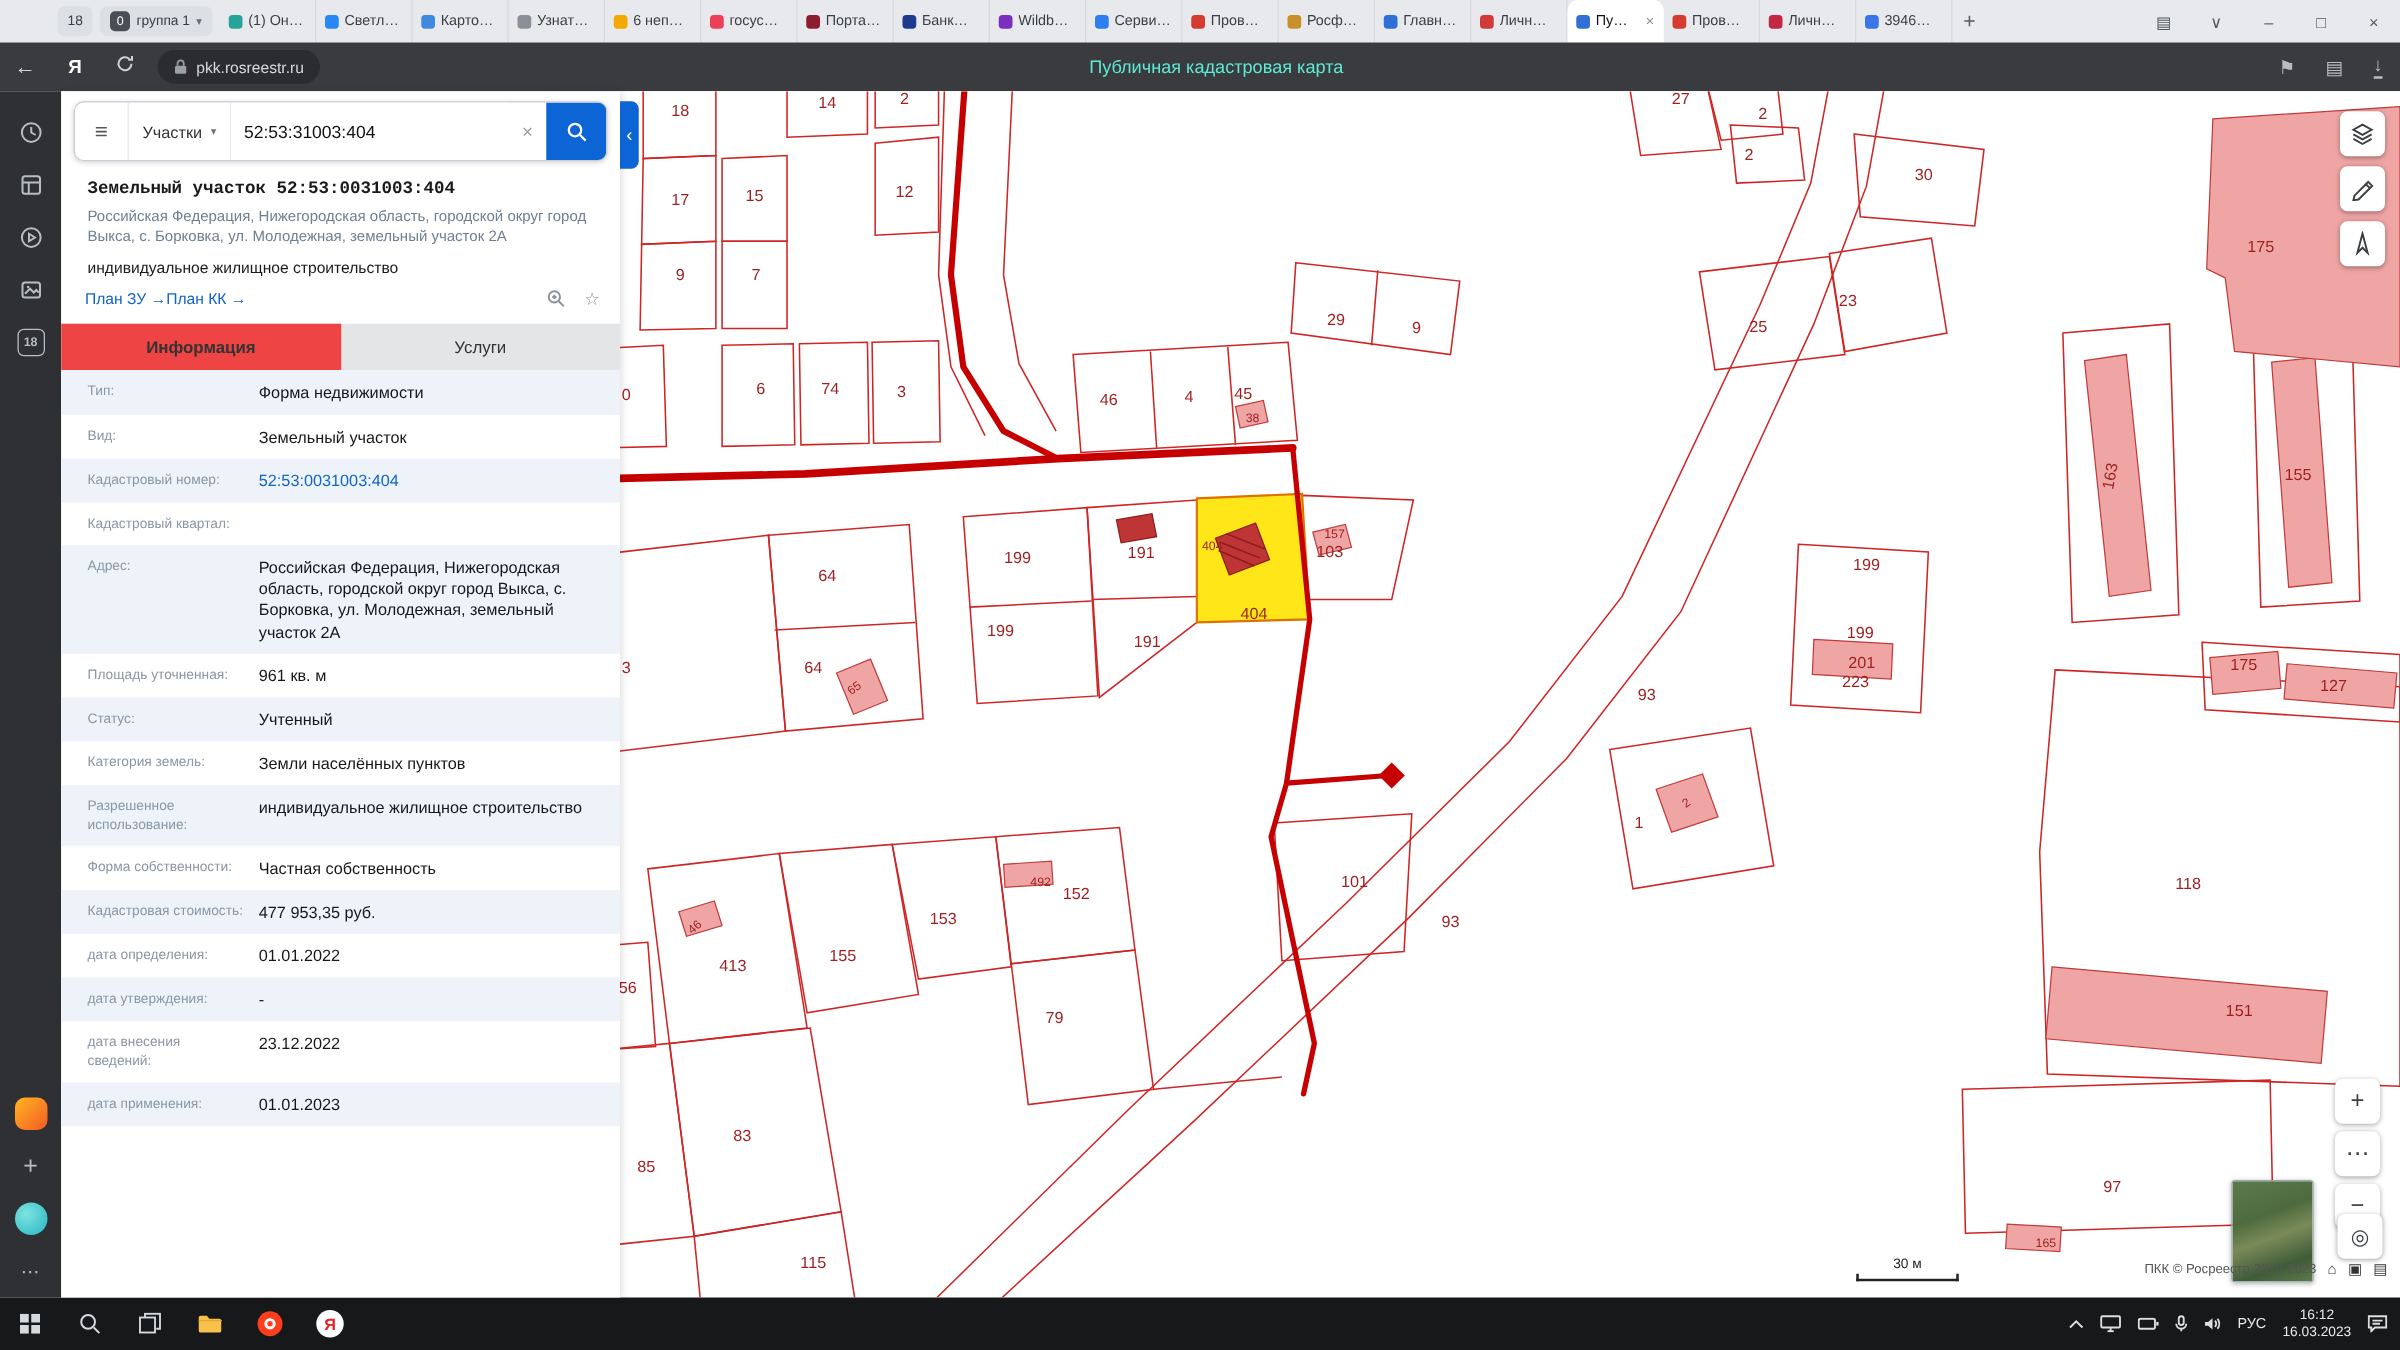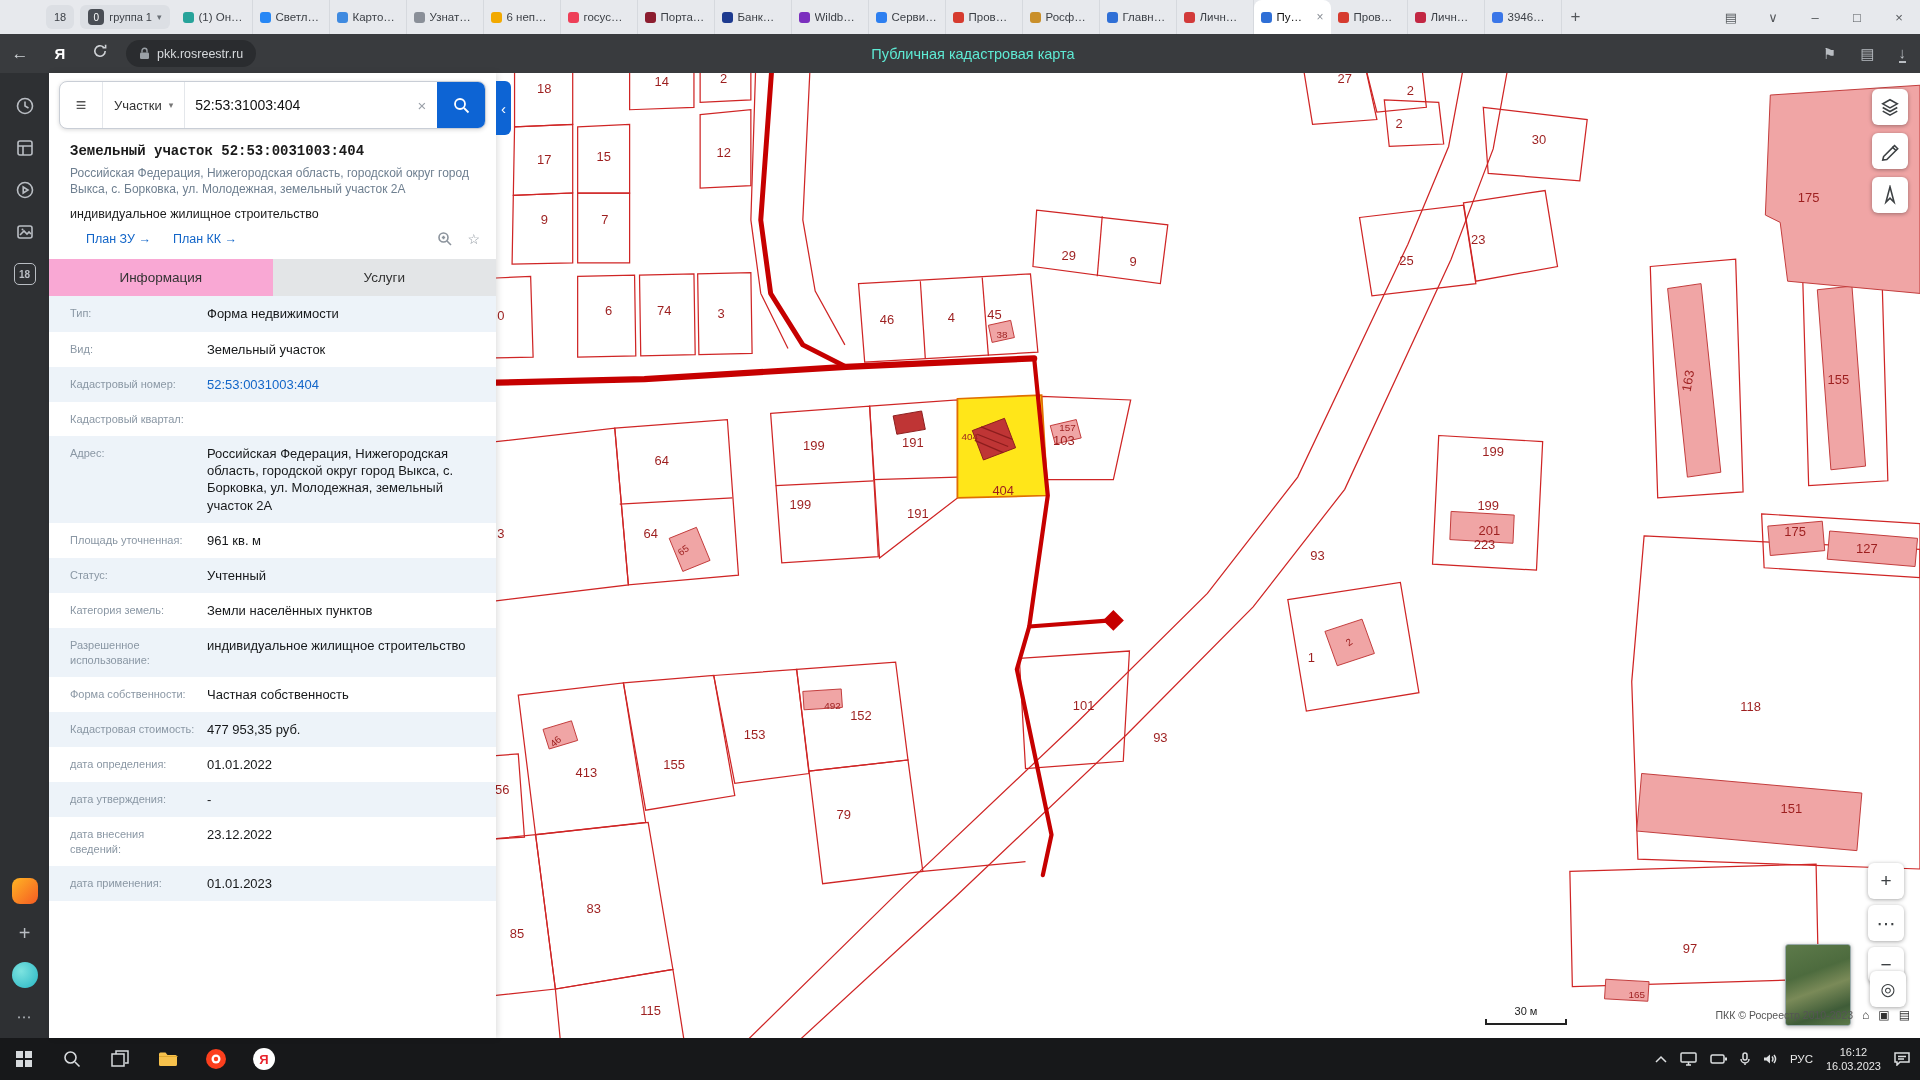--- a/index.html
+++ b/index.html
@@ -49,26 +49,26 @@
   #searchbar .cat .caret { font-size:9px; color:#777; }
   #searchbar input { flex:1; border:none; outline:none; font-size:14px; padding:0 10px; color:#111; font-family:"Liberation Sans",sans-serif; }
   #searchbar .clear { width:30px; display:flex; align-items:center; justify-content:center; color:#9aa0a8; font-size:15px; }
   #searchbar .go { width:48px; background:#0d64d4; display:flex; align-items:center; justify-content:center; }
   #collapse { position:absolute; left:496px; top:81px; width:15px; height:54px; background:#0d64d4; border-radius:0 6px 6px 0; color:#fff; display:flex; align-items:center; justify-content:center; font-size:15px; z-index:6; }
 
   #panelbody { padding:0; }
   .ptitle { margin:14px 16px 0 21px; font-size:14px; font-weight:bold; color:#1a1a1a;font-family:Liberation Mono, monospace; }
   .paddr { margin:6px 16px 0 21px; font-size:12px; color:#6e7f90; line-height:1.35; }
   .pusage { margin:10px 16px 0 21px; font-size:12.5px; color:#1a1a1a; }
-  .plinks { margin:10px 16px 0 37px; display:flex; gap:22px; align-items:center; font-size:12.5px; color:#1265c8; }
+  .plinks { margin:10px 16px 0 19px; display:flex; align-items:center; font-size:12.5px; color:#1265c8; }
   .plinks .acticons { margin-left:auto; display:flex; gap:14px; color:#8b939c; font-size:14px; align-items:center; }
   .plinks .acticons svg { stroke:#8b939c; fill:none; stroke-width:1.6; }
   #ptabs { margin-top:12px; display:flex; height:37px; background:#e3e5e7; }
   .ptab { flex:1; display:flex; align-items:center; justify-content:center; font-size:13.5px; color:#333; }
-  .ptab.active { background:#f9a8d4; font-weight:normal; }
+  .ptab.active { background:#ef4444; font-weight:bold; }
   .irow { display:flex; }
   .irow.alt { background:#edf3f9; }
   .ilabel { width:152px; flex:none; padding:10px 4px 10px 21px; font-size:11px; color:#8a97a4; line-height:1.3; }
   .ivalue { flex:1; padding:9px 14px 9px 6px; font-size:13px; color:#16181a; line-height:1.32; }
   .ivalue.link { color:#1265c8; }
 
   
   #map { position:absolute; left:496px; top:73px; width:1424px; height:965px; background:#fff; overflow:hidden; }
   #map svg.mapsvg { width:100%; height:100%; display:block; }
   .parcels polygon, .parcels path { fill:none; stroke:#cf2525; stroke-width:1; }

